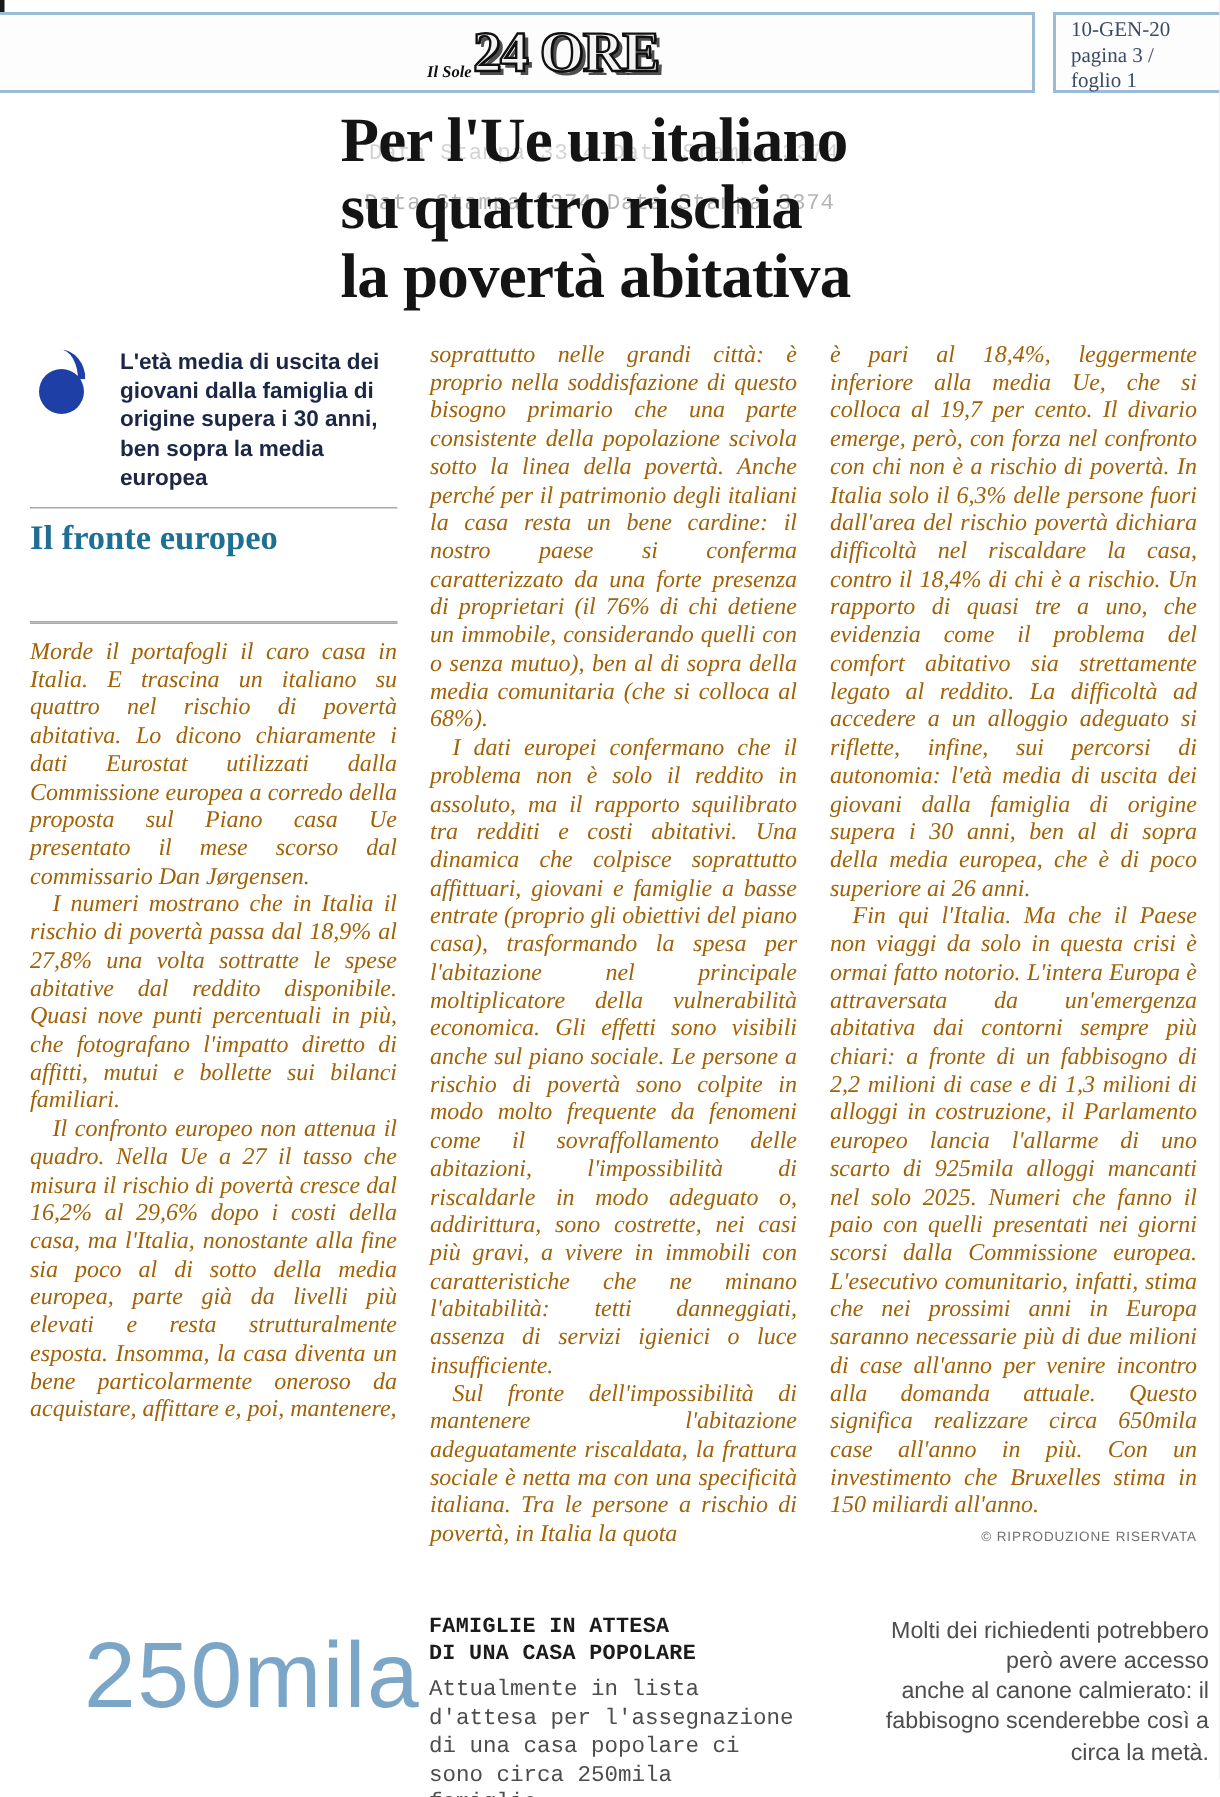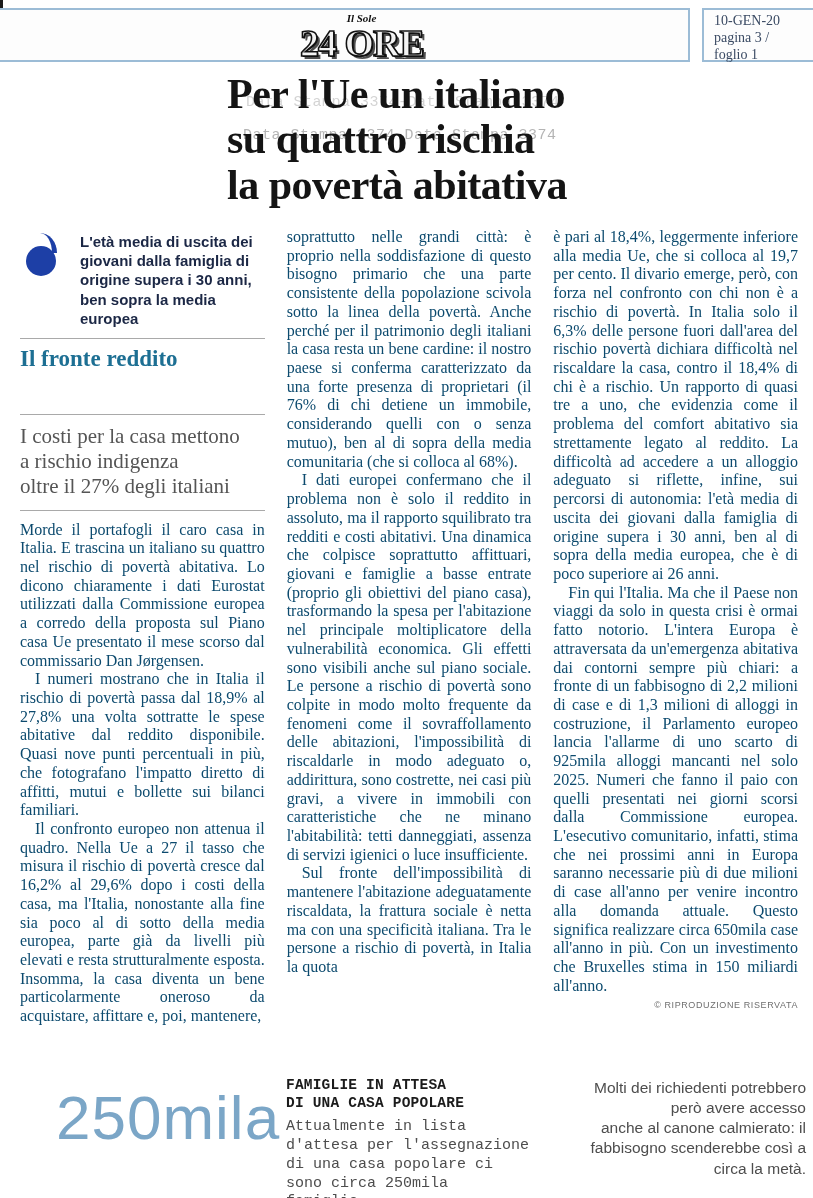--- a/index.html
+++ b/index.html
@@ -9,21 +9,21 @@
     background:#ffffff; overflow:hidden;
     font-family:"Liberation Serif", serif; color:#1e1e1e;
   }
   
   .corner-mark { position:absolute; left:0; top:0; width:3px; height:36px; background:#1a1a1a; }
   .header-box {
     position:absolute; left:-6px; top:8px; width:696px; height:54px;
     border:2px solid #9cbcd6; display:flex; align-items:center; justify-content:center;
     background:#fdfdfd;
   }
-  .masthead { display:flex; align-items:center; margin-left:40px;flex-direction:column; }
+  .masthead { display:flex; align-items:flex-end; margin-left:40px; }
   .logo-small { font-size:11px; font-weight:bold; font-style:italic; margin-top:4px; margin-right:1px; color:#111; }
   .logo-big {
     font-size:38px; font-weight:bold; letter-spacing:-1px; line-height:1;
     color:#f3f3f3; -webkit-text-stroke:1.6px #111;
     text-shadow:3px 3px 0 rgba(20,20,20,0.75), 1px 1px 0 #111;
     font-family:"Liberation Serif", serif;
   }
   .date-box {
     position:absolute; left:702px; top:8px; width:130px; height:54px;
     border:2px solid #9cbcd6; padding:3px 6px 3px 10px;
@@ -39,22 +39,23 @@
   .wm2 { left:243px; top:127px; opacity:.65; }
   .headline {
     position:absolute; left:227px; top:72px; width:400px;
     font-size:42px; font-weight:bold; line-height:1.08; color:#141414;
     white-space:pre-line; letter-spacing:-0.5px;
   }
   
   .columns { position:absolute; left:20px; top:228px; width:778px; display:flex; gap:22px; }
   .col { flex:1; min-width:0; }
   .bp {
-    font-size:16px; line-height:1.17; text-align:justify; color:#0c4a6e;
+    font-size:16px; line-height:1.17; text-align:justify; color:#a16207;
     margin:0;
+    font-style:italic;
   }
   .bp.indent { text-indent:15px; }
   
   .quote-row { display:flex; gap:16px; margin-top:4px; }
   .quote-mark-wrap { width:44px; flex:0 0 44px; padding-left:6px; }
   .quote-mark { position:relative; width:30px; height:30px; border-radius:50%; background:#1d3fa6; margin-top:14px; }
   .quote-mark::before {
     content:""; position:absolute; top:-13px; right:-1px; width:12px; height:20px;
     border-right:5px solid #1d3fa6; border-top-right-radius:100%;
   }
@@ -123,25 +124,22 @@
   <div class="columns">
 
     <div class="col">
       <div class="quote-row">
         <div class="quote-mark-wrap">
           <div class="quote-mark"></div>
         </div>
         <div class="quote-text">L'età media di uscita dei giovani dalla famiglia di origine supera i 30 anni, ben sopra la media europea</div>
       </div>
       <hr class="rule r1">
-      <div class="kicker">Il fronte reddito</div>
+      <div class="kicker">Il fronte europeo</div>
       <hr class="rule r2">
-      <div class="subhead">I costi per la casa mettono
-a rischio indigenza
-oltre il 27% degli italiani</div>
       <hr class="rule r3">
       <div>
           <p class="bp">Morde il portafogli il caro casa in Italia. E trascina un italiano su quattro nel rischio di povertà abitativa. Lo dicono chiaramente i dati Eurostat utilizzati dalla Commissione europea a corredo della proposta sul Piano casa Ue presentato il mese scorso dal commissario Dan Jørgensen.</p>
           <p class="bp indent">I numeri mostrano che in Italia il rischio di povertà passa dal 18,9% al 27,8% una volta sottratte le spese abitative dal reddito disponibile. Quasi nove punti percentuali in più, che fotografano l'impatto diretto di affitti, mutui e bollette sui bilanci familiari.</p>
           <p class="bp indent">Il confronto europeo non attenua il quadro. Nella Ue a 27 il tasso che misura il rischio di povertà cresce dal 16,2% al 29,6% dopo i costi della casa, ma l'Italia, nonostante alla fine sia poco al di sotto della media europea, parte già da livelli più elevati e resta strutturalmente esposta. Insomma, la casa diventa un bene particolarmente oneroso da acquistare, affittare e, poi, mantenere,</p>
         </div>
     </div>
 
     <div class="col">
       <div>

